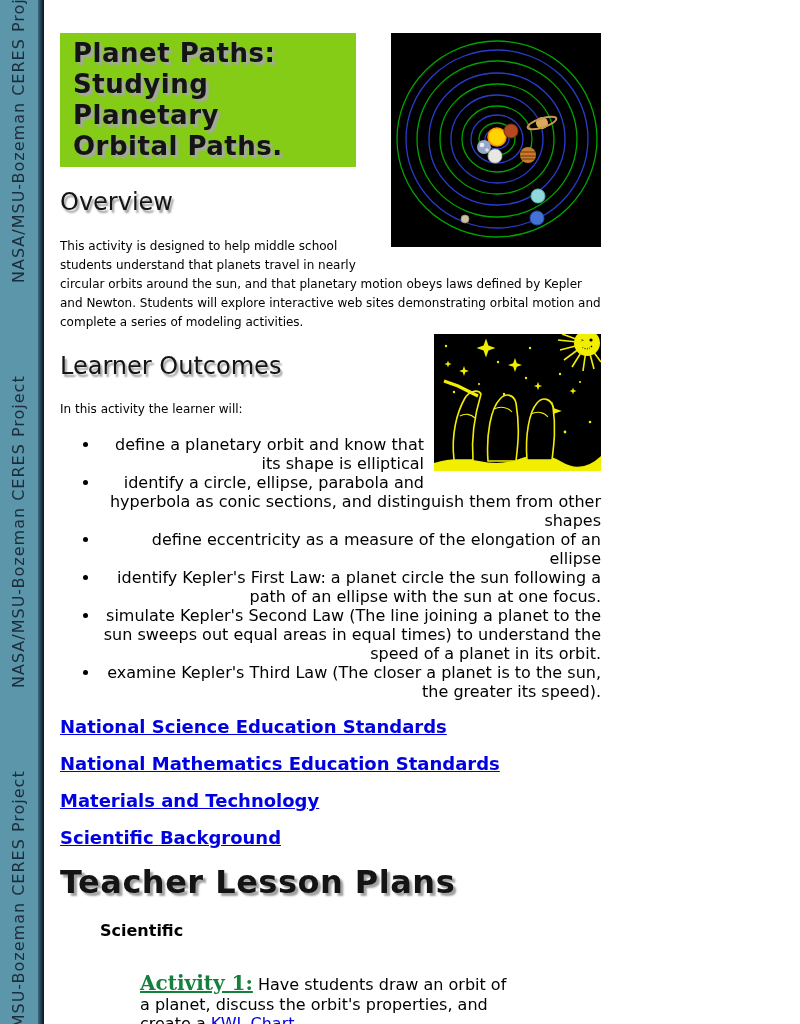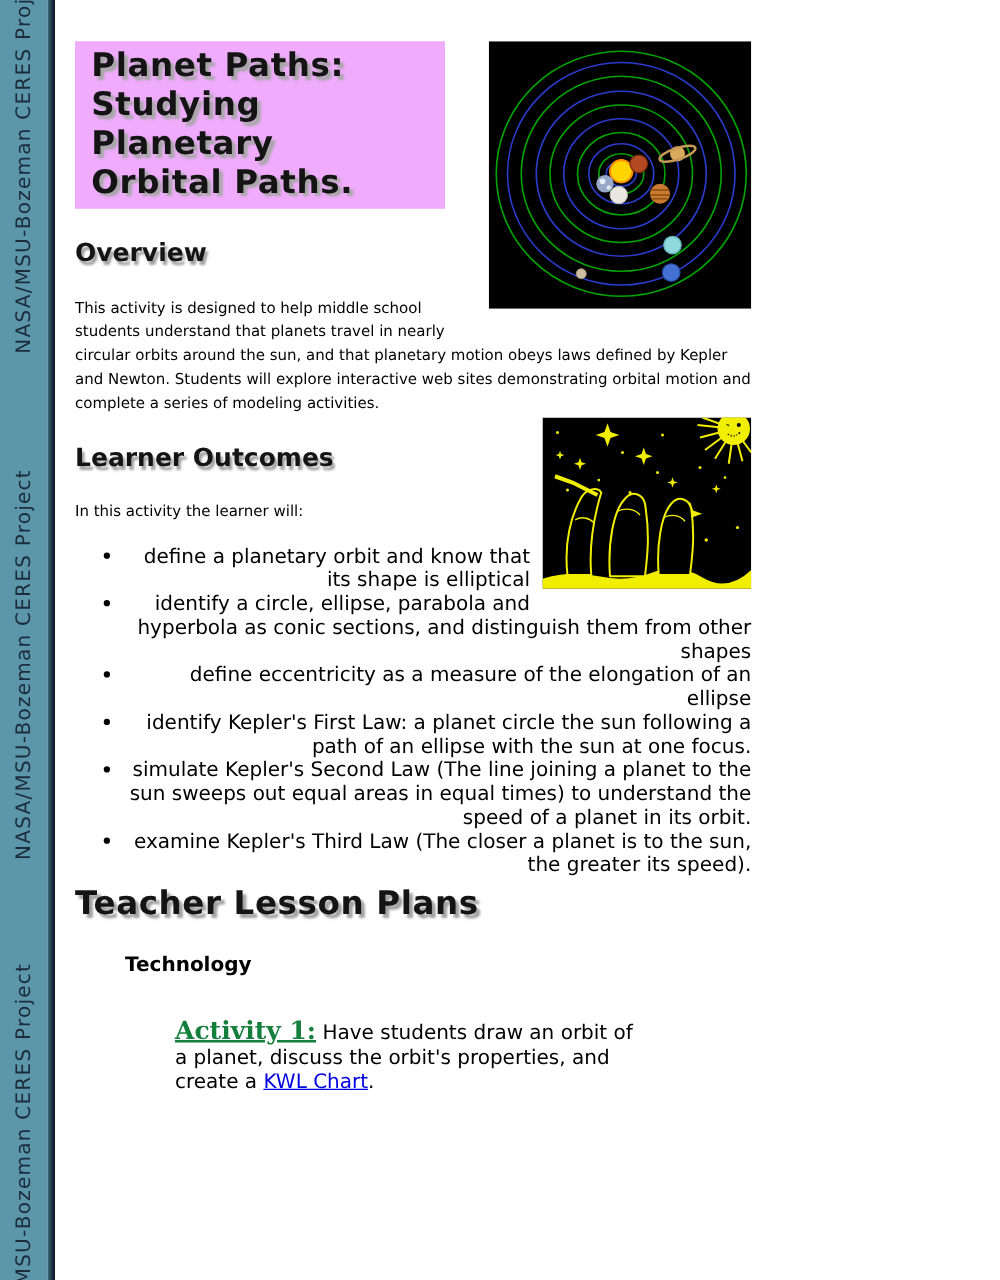--- a/index.html
+++ b/index.html
@@ -13,41 +13,41 @@
   .sidebar-text { position:absolute; left:9px; white-space:nowrap;
                   transform:rotate(-90deg); transform-origin:0 0;
                   font-size:16px; letter-spacing:1px; color:#1d2c3a; }
 
   
   .content { position:absolute; left:44px; top:0; width:541px; padding:33px 0 0 16px; }
 
   .solar-float { float:right; width:210px; height:214px; margin:0 0 16px 6px; display:block; }
   .stargazer-float { float:right; width:167px; height:137px; margin:2px 0 16px 10px; display:block; }
 
-  .title-img { background:#f0abfc; width:270px; padding:5px 13px; }
+  .title-img { background:#84cc16; width:270px; padding:5px 13px; }
   .title-line { font-size:26px; font-weight:bold; line-height:31px; color:#141414;
                 text-shadow:3px 3px 2px #a6a6a6; letter-spacing:0.5px; }
 
-  .h-shadow { font-size:20px; font-weight:bold; color:#141414; line-height:23px;
+  .h-shadow { font-size:24px; font-weight:normal; color:#141414; line-height:23px;
               text-shadow:2px 3px 2px #9e9e9e; }
   .h-overview { margin-top:24px; }
   .h-learner  { margin-top:23px; }
 
   .body-text { font-size:12px; line-height:19px; }
   .intro-p   { margin:23px 0 0 0; }
   .learner-intro { margin:22px 0 0 0; }
 
   ul.outcomes { margin:16px 0 0 0; padding:0 0 0 40px;text-align:right; }
   ul.outcomes li { font-size:16px; line-height:19px; margin:0; }
 
   .links-block { margin-top:17px; }
   .std-link { display:block; font-size:18px; font-weight:bold; line-height:18px;
               margin:0 0 19px 0; color:#0000e0; text-decoration:underline; cursor:pointer; }
 
-  .h-teacher { clear:right; font-size:26px; font-weight:bold; color:#141414; line-height:33px;
+  .h-teacher { clear:right; font-size:32px; font-weight:bold; color:#141414; line-height:33px;
                text-shadow:3px 3px 2px #a0a0a0; margin-top:6px; letter-spacing:0.5px; }
 
   .exploration { margin:22px 0 0 40px; font-size:16px; font-weight:bold; line-height:19px; }
 
   .activity { margin:34px 0 0 80px; width:380px; font-size:16px; line-height:19.5px; }
   .activity-link { font-family:"DejaVu Serif","Liberation Serif",serif; font-size:20px;
                    font-weight:bold; color:#15803d; text-decoration:underline; cursor:pointer; }
   .kwl-link { color:#0000e0; text-decoration:underline; cursor:pointer; }
 </style>
 </head>
@@ -165,22 +165,28 @@
 
     <ul class="outcomes">
       <li>define a planetary orbit and know that its shape is elliptical</li>
       <li>identify a circle, ellipse, parabola and hyperbola as conic sections, and distinguish them from other shapes</li>
       <li>define eccentricity as a measure of the elongation of an ellipse</li>
       <li>identify Kepler's First Law: a planet circle the sun following a path of an ellipse with the sun at one focus.</li>
       <li>simulate Kepler's Second Law (The line joining a planet to the sun sweeps out equal areas in equal times) to understand the speed of a planet in its orbit.</li>
       <li>examine Kepler's Third Law (The closer a planet is to the sun, the greater its speed).</li>
     </ul>
 
+    <div class="links-block">
+      <a class="std-link">National Science Education Standards</a>
+      <a class="std-link">National Mathematics Education Standards</a>
+      <a class="std-link">Materials and Technology</a>
+      <a class="std-link">Scientific Background</a>
+    </div>
 
     <div class="h-teacher">Teacher Lesson Plans</div>
-    <div class="exploration">Technology</div>
+    <div class="exploration">Scientific</div>
 
     <div class="activity">
       <a class="activity-link">Activity 1:</a><span> Have students draw an orbit of a planet,  discuss the orbit's properties, and create a </span><a class="kwl-link">KWL Chart</a><span>.</span>
     </div>
 
   </div>
 </div>
 
 </body></html>

